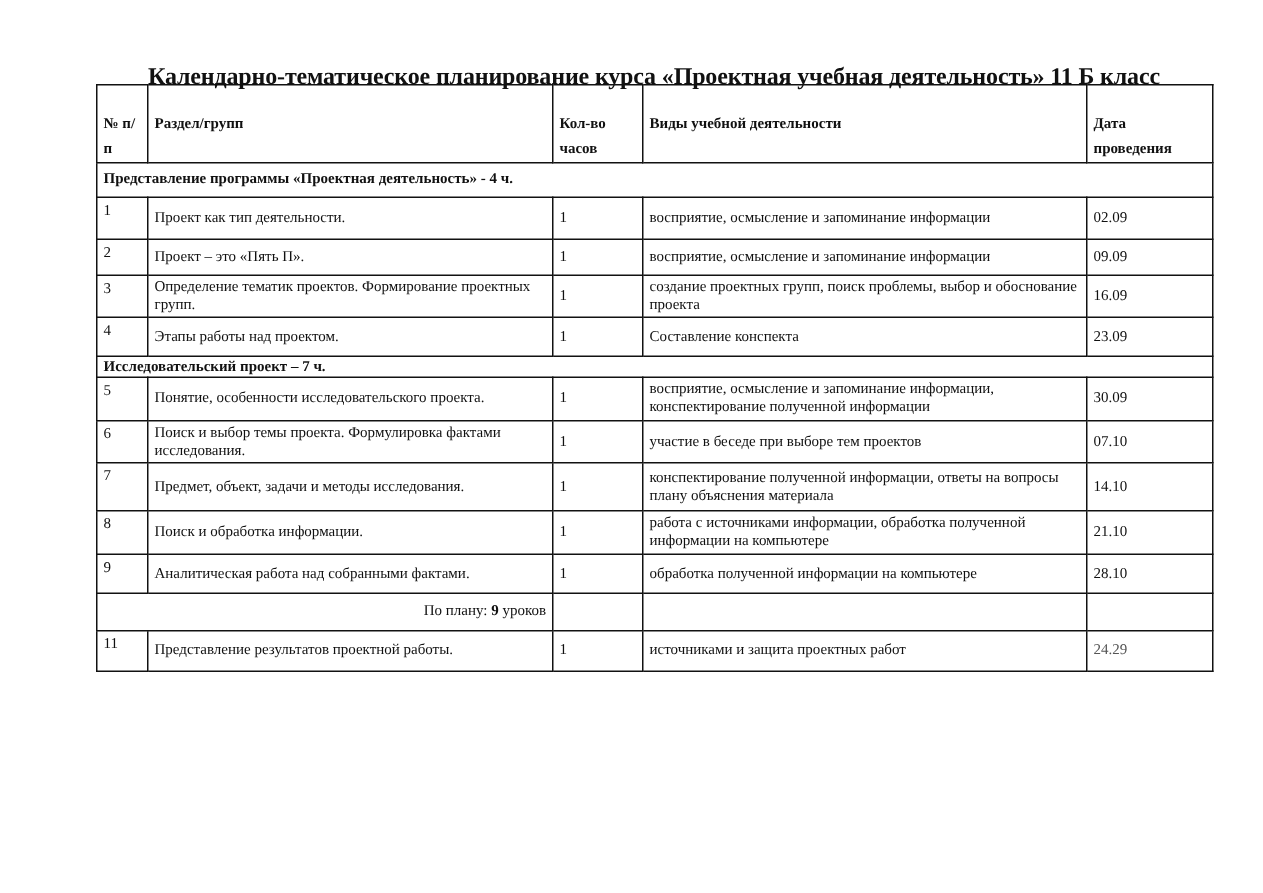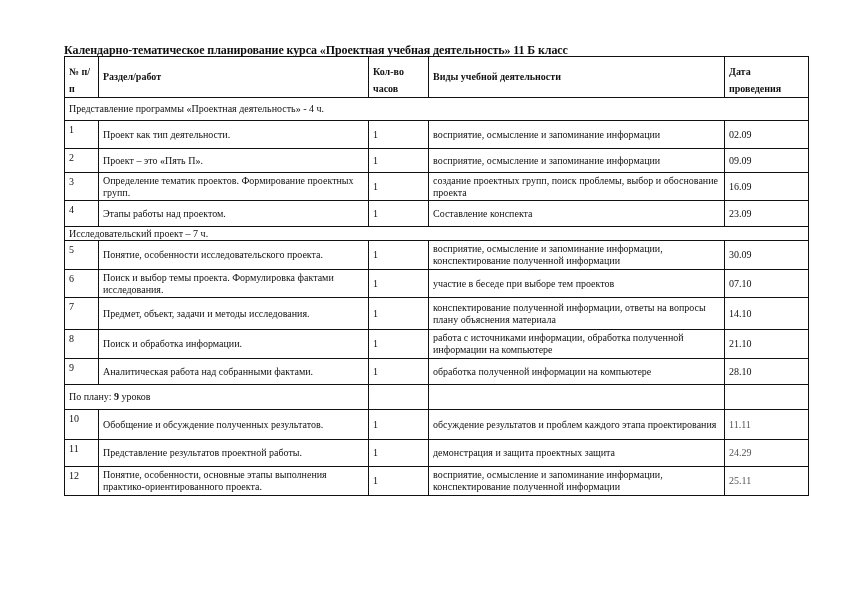--- a/index.html
+++ b/index.html
@@ -1,48 +1,48 @@
 <!DOCTYPE html>
 <html><head>
 <meta charset="utf-8">
 <style>
   html, body { margin: 0; padding: 0; background: #ffffff; }
   body { width: 842px; height: 595px; position: relative; overflow: hidden;
          font-family: "Liberation Serif", "DejaVu Serif", serif; color: #111; }
-  .title { position: absolute; left: 64px; width: 744px; top: 43px; 
-           font-size: 12px; font-weight: bold; letter-spacing: -0.1px; }
+  .title { position: absolute; left: 64px; width: 744px; top: 43px; text-align: center;
+           font-size: 16px; font-weight: bold; letter-spacing: -0.1px; }
   table { position: absolute; left: 64px; top: 56px; border-collapse: collapse;
           table-layout: fixed; width: 744px; font-size: 10px; }
   td { border: 1.3px solid #111; padding: 0 4px; vertical-align: middle; line-height: 12px;
        overflow: hidden; }
   td.num { vertical-align: top; padding-top: 3px; }
   .hdr td { font-weight: bold; height: 34px; }
-  .hdr td.top { vertical-align: top; padding-top: 6px; line-height: 17px; }
-  .section td { font-weight: normal; }
+  .hdr td.top { vertical-align: top; padding-top: 17px; line-height: 17px; }
+  .section td { font-weight: bold; }
   .date-gray { color: #555; }
-  .plan-cell { font-weight: normal; }
+  .plan-cell { font-weight: normal; text-align: right; }
   .plan-cell b { font-weight: bold; }
 </style>
 </head>
 <body>
 
 <div class="title">Календарно-тематическое планирование курса «Проектная учебная деятельность» 11 Б класс</div>
 
 <table>
   <colgroup>
     <col style="width:34px">
       <col style="width:270px">
       <col style="width:60px">
       <col style="width:296px">
       <col style="width:84px">
   </colgroup>
   <tbody>
     <tr class="hdr">
       <td class="top">№ п/п</td>
-      <td>Раздел/работ</td>
+      <td>Раздел/групп</td>
       <td class="top">Кол-во часов</td>
       <td>Виды учебной деятельности</td>
       <td class="top">Дата проведения</td>
     </tr>
 
     <tr class="section" style="height:23px">
       <td colspan="5">Представление программы «Проектная деятельность» - 4 ч.</td>
     </tr>
     <tr style="height:28px">
       <td class="num">1</td>
@@ -111,36 +111,22 @@
       <td>обработка полученной информации на компьютере</td>
       <td>28.10</td>
     </tr>
 
     <tr style="height:25px">
       <td colspan="2" class="plan-cell"><span>По плану: </span><b>9</b><span> уроков</span></td>
       <td></td>
       <td></td>
       <td></td>
     </tr>
-    <tr style="height:30px">
-      <td class="num">10</td>
-      <td>Обобщение и обсуждение полученных результатов.</td>
-      <td>1</td>
-      <td>обсуждение результатов и проблем каждого этапа проектирования</td>
-      <td class="date-gray">11.11</td>
-    </tr>
     <tr style="height:27px">
       <td class="num">11</td>
       <td>Представление результатов проектной работы.</td>
       <td>1</td>
-      <td>демонстрация и защита проектных защита</td>
+      <td>источниками и защита проектных работ</td>
       <td class="date-gray">24.29</td>
     </tr>
 
-    <tr style="height:29px">
-      <td class="num">12</td>
-      <td>Понятие, особенности, основные этапы выполнения практико-ориентированного проекта.</td>
-      <td>1</td>
-      <td>восприятие, осмысление и запоминание информации, конспектирование полученной информации</td>
-      <td class="date-gray">25.11</td>
-    </tr>
   </tbody>
 </table>
 
 </body></html>

